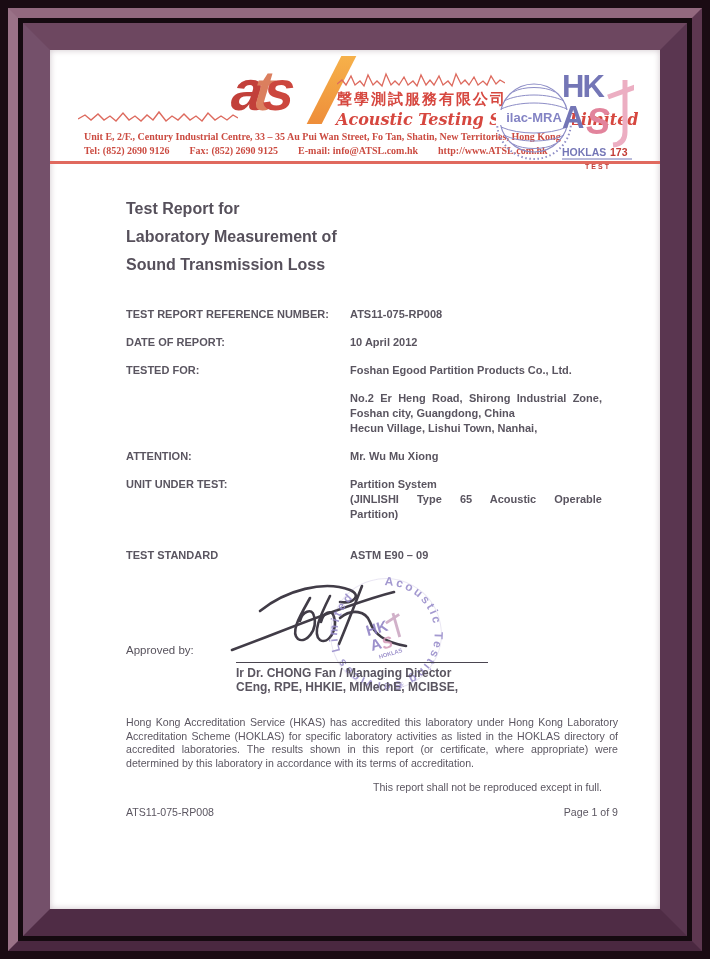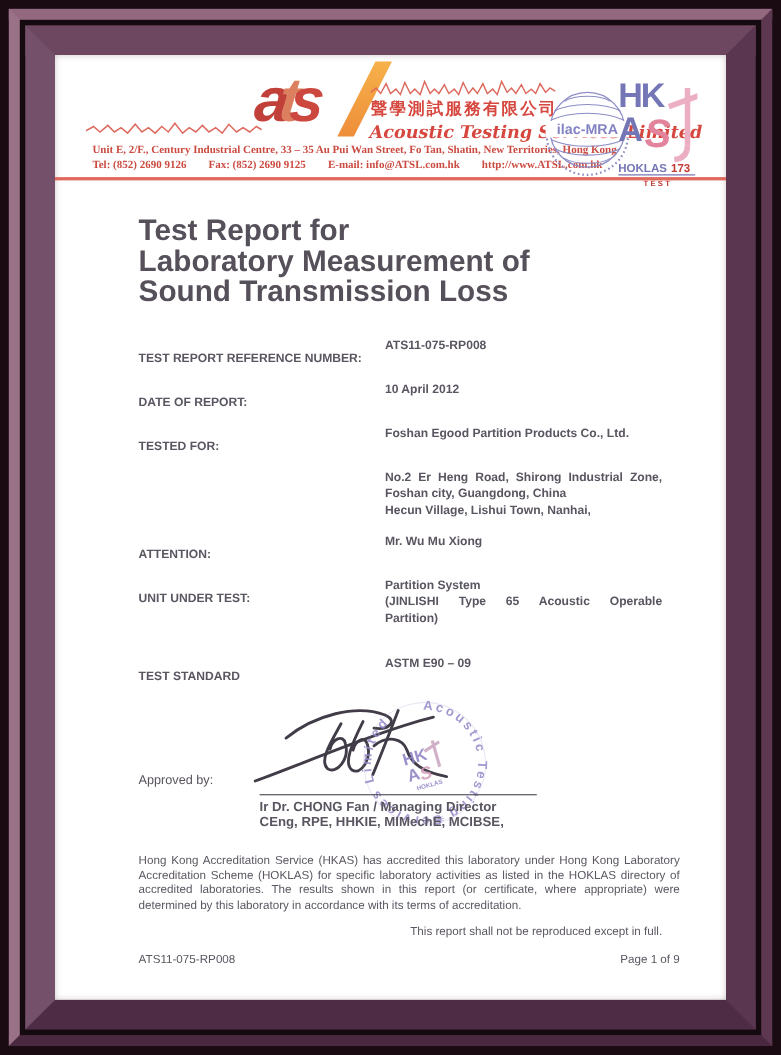--- a/index.html
+++ b/index.html
@@ -21,24 +21,24 @@
   .zig{position:absolute;}
   .cjk{position:absolute;left:287px;top:40px;font-weight:bold;font-size:15px;letter-spacing:2px;color:#d6473f;}
   .script{position:absolute;left:286px;top:60px;font-family:"DejaVu Serif",serif;font-style:italic;font-weight:bold;font-size:16px;color:#d6473f;}
   .addr1{position:absolute;left:34px;top:81px;font-family:"Liberation Serif",serif;font-weight:bold;font-size:10px;color:#cb4b41;}
   .addr2{position:absolute;left:34px;top:95px;font-family:"Liberation Serif",serif;font-weight:bold;font-size:10px;color:#cb4b41;display:flex;gap:20px;}
   .ilac{position:absolute;left:443px;top:25px;}
   .hkas{position:absolute;left:512px;top:20px;}
   .rule{position:absolute;left:0;right:0;top:111px;height:3px;background:#e0695e;}
   
   .content{padding:0 58px 0 76px;}
-  .title{margin-top:30px;font-size:27px;font-weight:bold;color:#56505b;line-height:28px;}
+  .title{margin-top:30px;font-size:16px;font-weight:bold;color:#56505b;line-height:28px;}
   .rows{margin-top:28px;}
   .row{display:flex;margin-bottom:13px;font-size:11px;font-weight:bold;line-height:15px;color:#5a5560;}
-  .row .lab{width:224px;flex:none;margin-top:12px;}
+  .row .lab{width:224px;flex:none;}
   .row .val{flex:1;}
   .stretch{text-align:justify;text-align-last:justify;}
   .gap-before{margin-top:26px;}
   
   .approval{position:relative;height:132px;margin-top:10px;}
   .approved-lab{position:absolute;left:0;top:68px;font-size:11.5px;}
   .sigline{position:absolute;left:110px;top:86px;width:252px;border-bottom:1.5px solid #4a4550;}
   .signature{position:absolute;left:100px;top:-10px;}
   .stamp{position:absolute;left:198px;top:-4px;transform:rotate(-16deg);opacity:.85;}
   .names{position:absolute;left:110px;top:90px;font-size:12px;font-weight:bold;line-height:14px;color:#5a5560;}

